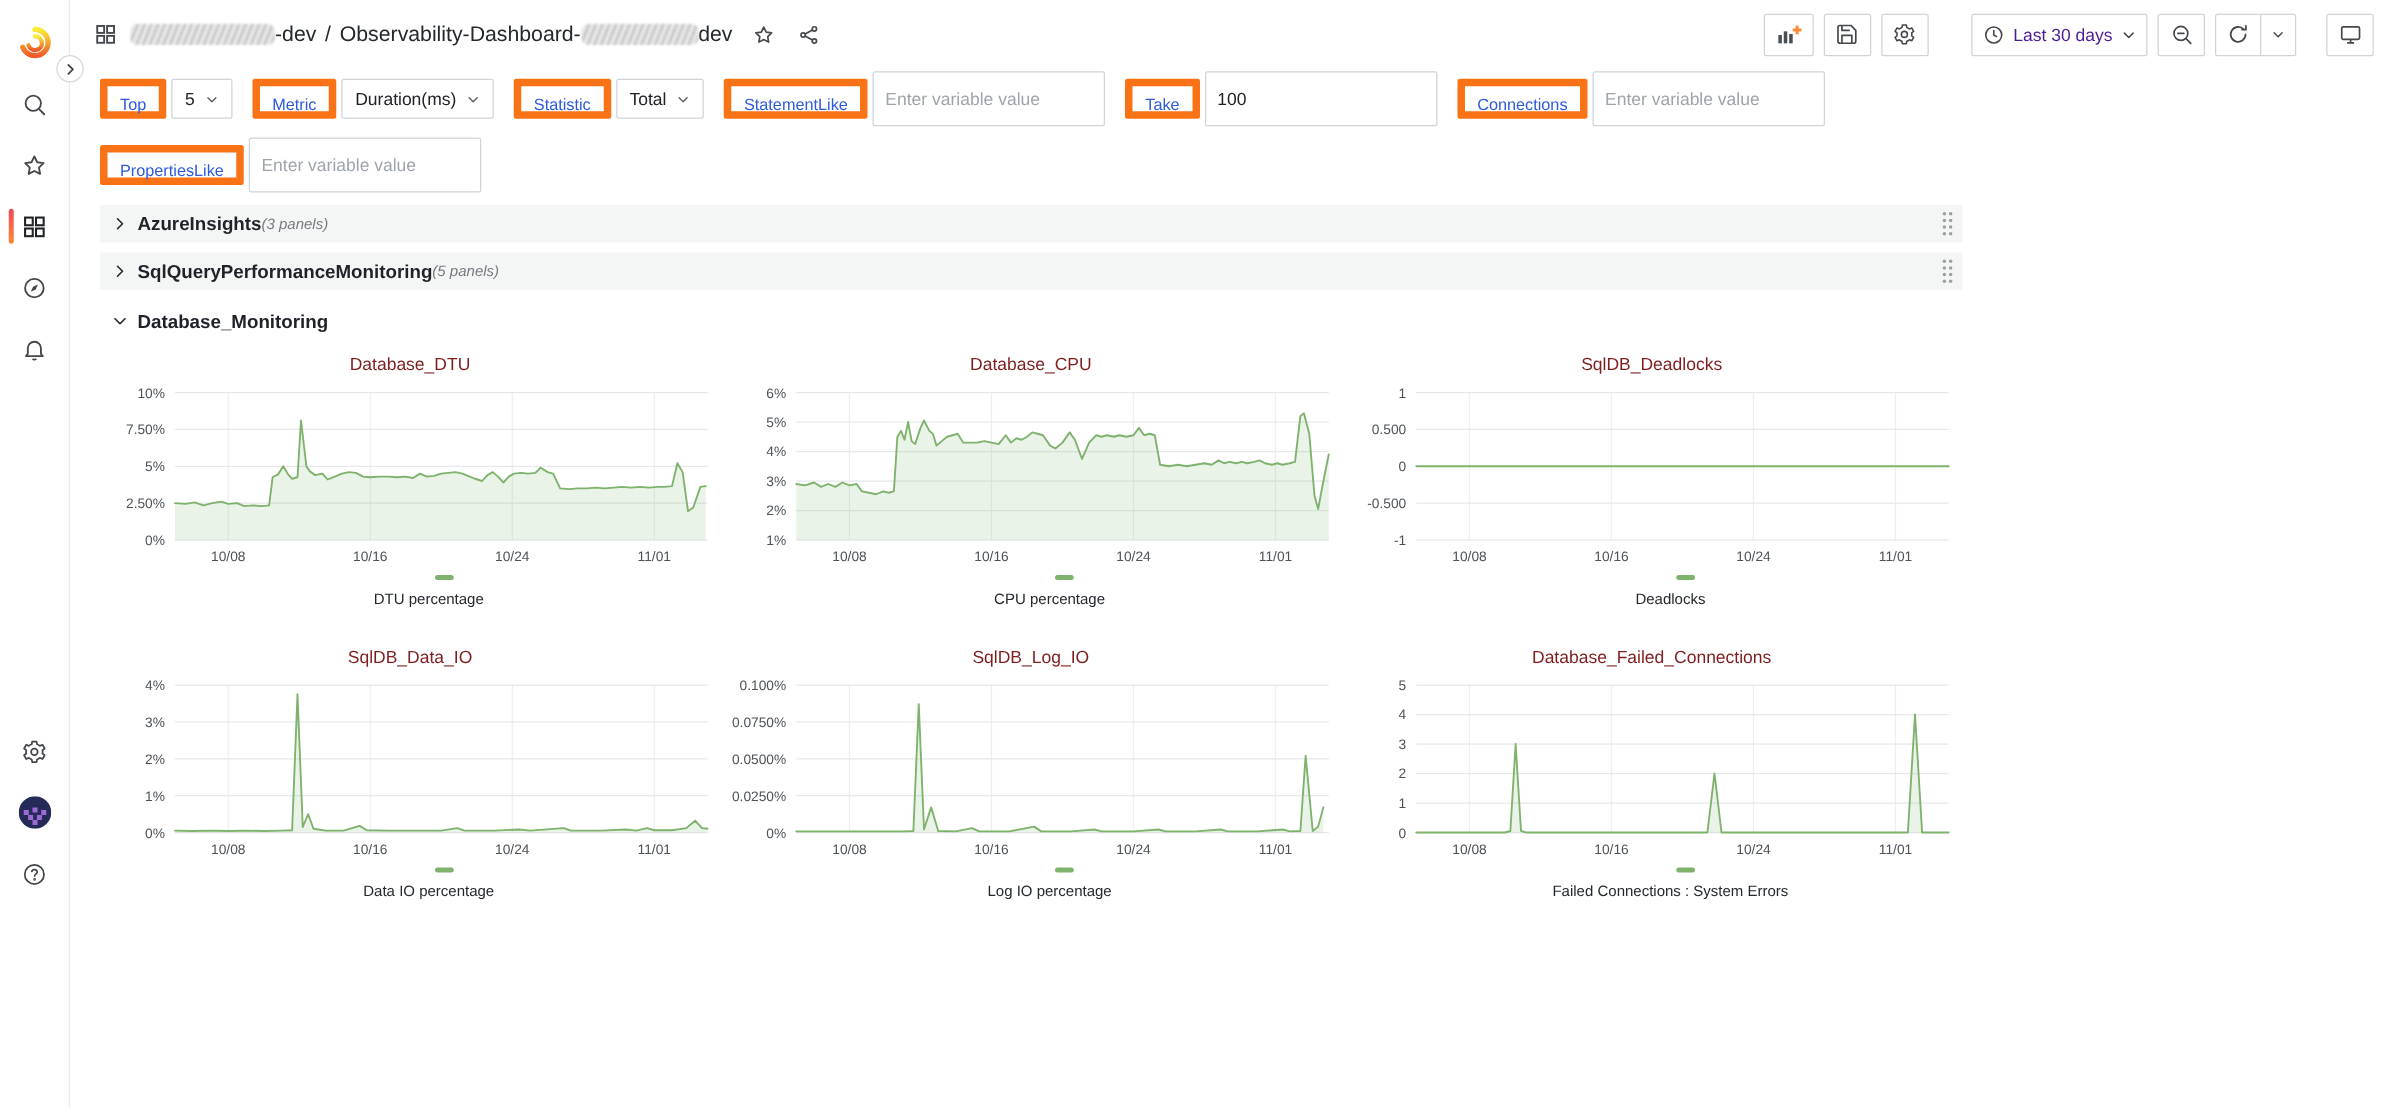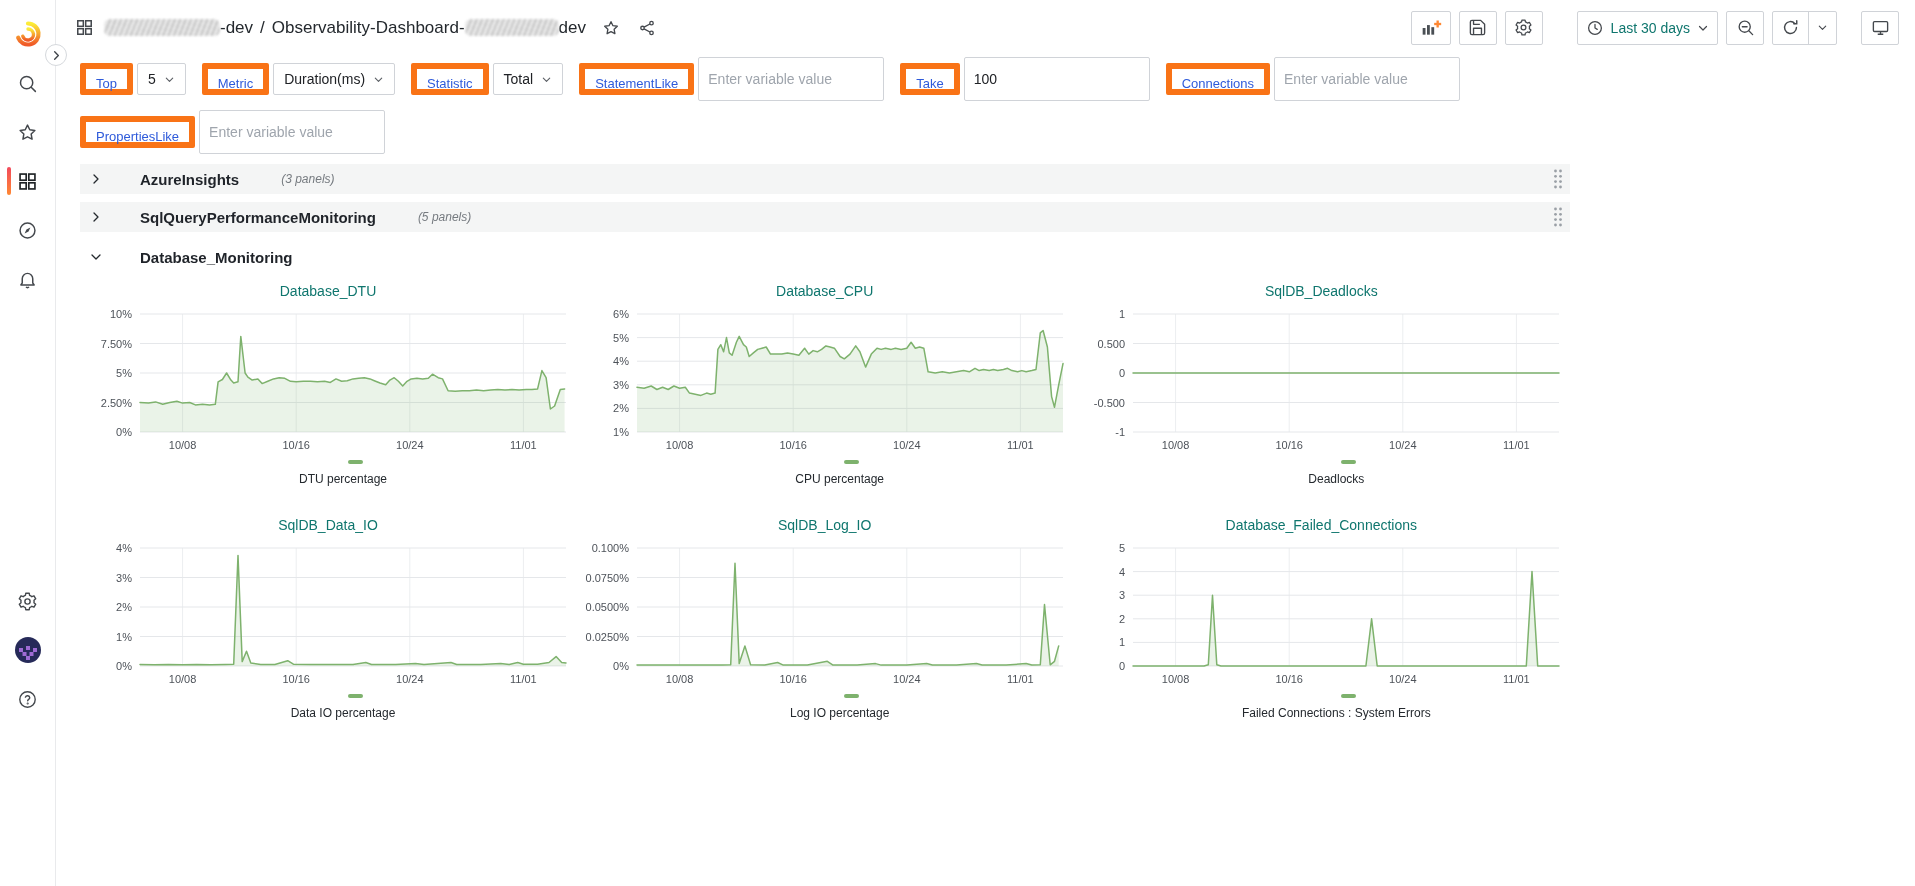--- a/index.html
+++ b/index.html
@@ -27,46 +27,46 @@
   .redact{display:inline-block;height:17px;border-radius:6px;vertical-align:-3px;
     background:repeating-linear-gradient(112deg,#b9b9b9 0 2px,#e3e3e3 2px 5px);filter:blur(0.8px);opacity:.8;}
   .bc-icon{margin-right:10px;}
   .bc-actions{display:flex;align-items:center;margin-left:16px;gap:18px;}
   .toolbar{margin-left:auto;display:flex;align-items:center;gap:8px;}
   .tb-btn{height:34px;min-width:38px;padding:0 8px;border:1px solid #d0d3d8;border-radius:2px;background:#fff;
     display:inline-flex;align-items:center;justify-content:center;gap:7px;color:#40454b;font-size:14px;cursor:pointer;}
   .tb-group{display:inline-flex;align-items:stretch;border:1px solid #d0d3d8;border-radius:2px;height:34px;}
   .tb-group .seg{display:inline-flex;align-items:center;justify-content:center;padding:0 8px;color:#40454b;cursor:pointer;}
   .tb-group .seg+.seg{border-left:1px solid #d0d3d8;}
-  .time-text{color:#0f766e;}
+  .time-text{color:#4c1d95;}
 
   
   .filters{width:1482px;display:flex;flex-wrap:wrap;gap:9px 16px;padding:2px 0 10px 24px;}
   .var{display:flex;align-items:center;gap:4px;}
   .var-label{height:32px;line-height:30px;padding:0 10px;border:6px solid #f97316;border-radius:2px;
     color:#2e5ada;font-size:13px;font-weight:500;background:#fff;}
   .var-value{height:32px;padding:0 10px;border:1px solid #d0d3d8;border-radius:2px;background:#fff;
     display:inline-flex;align-items:center;gap:8px;font-size:14px;color:#202226;cursor:pointer;}
   .var-input{height:44px;width:186px;border:1px solid #d0d3d8;border-radius:2px;padding:0 9px;font-size:14px;
     color:#202226;font-family:"Liberation Sans",sans-serif;outline:none;}
   .var-input::placeholder{color:#9fa5ad;}
 
   
   .dash{margin-left:24px;width:1490px;}
   .row-header{height:30px;background:#f4f5f5;display:flex;align-items:center;padding:0 4px 0 10px;
-    margin-bottom:8px;cursor:pointer;gap:30px;}
+    margin-bottom:8px;cursor:pointer;}
   .row-header.expanded{background:transparent;margin-top:10px;margin-bottom:2px;}
   .row-title{font-size:15px;font-weight:700;color:#1f2329;margin-left:8px;}
-  .row-count{font-size:12px;font-style:italic;color:#767b80;margin-left:12px;}
+  .row-count{font-size:12px;font-style:italic;color:#767b80;}
   .row-grip{margin-left:auto;cursor:grab;color:#9aa0a6;}
 
   
   .charts-grid{display:grid;grid-template-columns:repeat(3,1fr);row-gap:26px;margin-top:6px;}
   .panel{width:496px;}
-  .panel-title{text-align:center;font-size:14px;font-weight:500;color:#0f766e;height:26px;line-height:26px;cursor:pointer;}
+  .panel-title{text-align:center;font-size:14px;font-weight:500;color:#7f1d1d;height:26px;line-height:26px;cursor:pointer;}
   .chart-host{height:152px;}
   .legend{display:flex;align-items:center;gap:8px;margin:4px 0 0 30px;font-size:12px;color:#24292e;cursor:pointer;flex-direction:column;}
   .legend .dash{width:15px;height:4px;border-radius:2px;background:#7eb26d;}
 </style>
 </head>
 <body>
 
 <nav class="sidebar">
   <div class="side-item">
     <svg width="30" height="30" viewBox="0 0 30 30">

